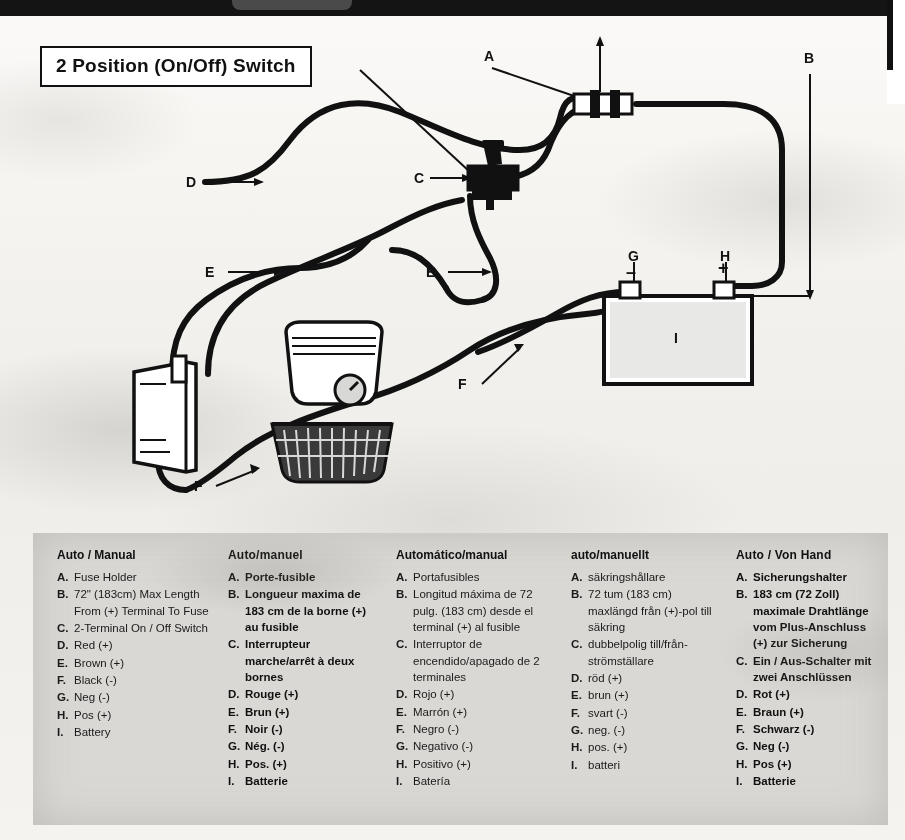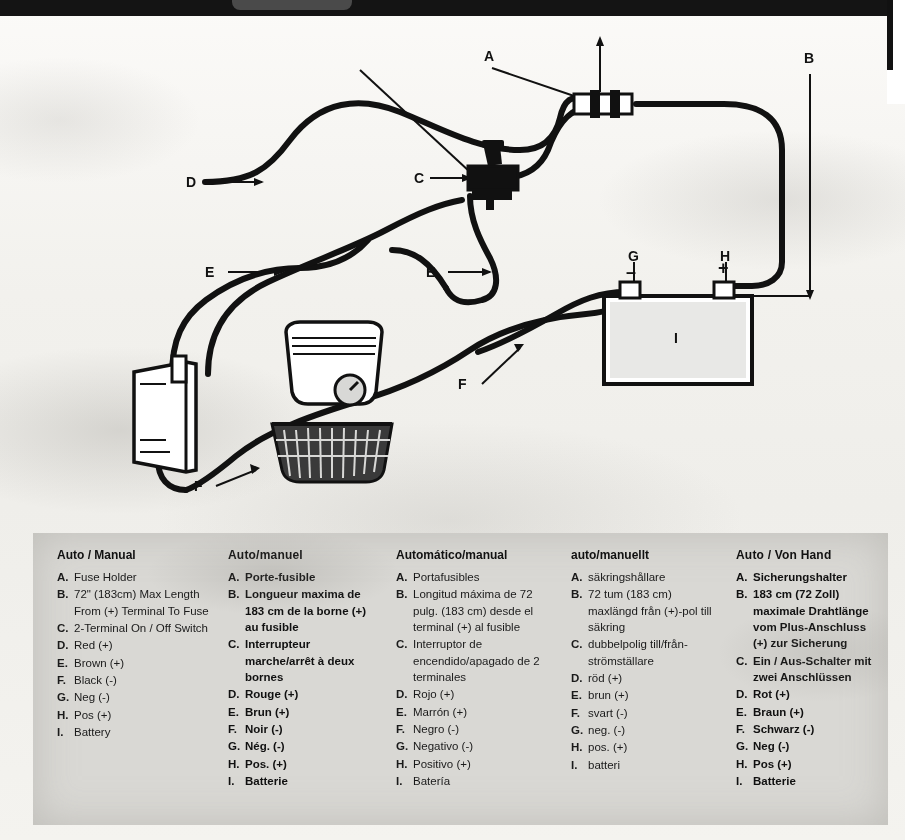--- a/index.html
+++ b/index.html
@@ -261,20 +261,21 @@
         <path d="M186,362 L186,472" stroke="#111" stroke-width="3"></path>
         <rect x="172" y="356" width="14" height="26" fill="#ffffff" stroke="#111" stroke-width="3"></rect>
         <path d="M140,384 L166,384" stroke="#111" stroke-width="2"></path>
         <path d="M140,440 L166,440" stroke="#111" stroke-width="2"></path>
         <path d="M140,452 L170,452" stroke="#111" stroke-width="2"></path>
       </g>
 
     </svg>
   </div>
 
+  <div class="title-box">2 Position (On/Off) Switch</div>
 
   <div class="cl" style="left:484px; top:48px;">A</div>
   <div class="cl" style="left:804px; top:50px;">B</div>
   <div class="cl" style="left:414px; top:170px;">C</div>
   <div class="cl" style="left:186px; top:174px;">D</div>
   <div class="cl" style="left:205px; top:264px;">E</div>
   <div class="cl" style="left:426px; top:264px;">E</div>
   <div class="cl" style="left:458px; top:376px;">F</div>
   <div class="cl" style="left:194px; top:478px;">F</div>
   <div class="cl" style="left:628px; top:248px;">G</div>

